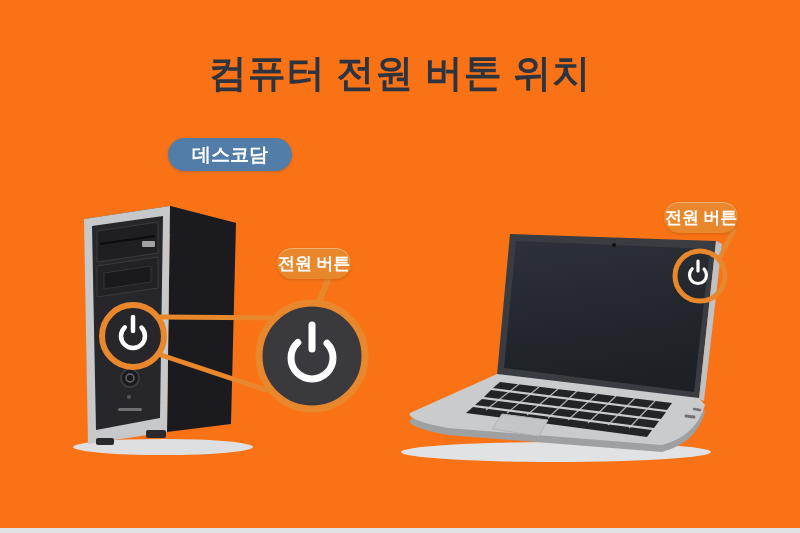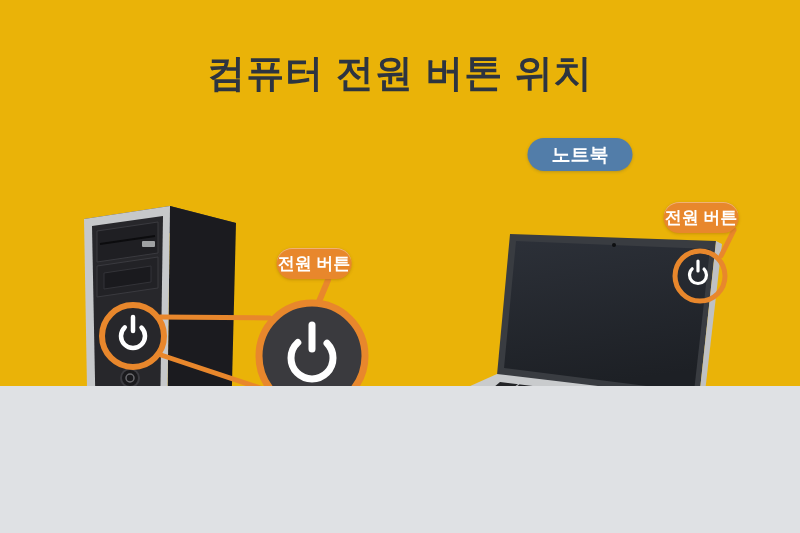--- a/index.html
+++ b/index.html
@@ -1,22 +1,22 @@
 <!DOCTYPE html>
 <html><head>
 <meta charset="utf-8">
 <style>
   html, body { margin: 0; padding: 0; background: #dfe1e4; }
   .stage {
     position: relative;
     width: 800px;
-    height: 386px;
-    background: #eab308;
+    height: 528px;
+    background: #f97316;
     overflow: hidden;
-    font-family: Liberation Sans, sans-serif;
+    font-family: Liberation Serif, serif;
   }
   .title {
     position: absolute;
     top: 48px;
     left: 0;
     width: 800px;
     text-align: center;
     font-size: 38px;
     font-weight: bold;
     letter-spacing: 1px;
@@ -166,20 +166,20 @@
 
     <circle cx="700" cy="276" r="25" fill="none" stroke="#e8872c" stroke-width="5"></circle>
     <g>
       <circle cx="698" cy="275" r="8.5" fill="none" stroke="#ffffff" stroke-width="3.2" stroke-linecap="round" stroke-dasharray="40 13.4" stroke-dashoffset="46.7" transform="rotate(-90 698 275)"></circle>
       <line x1="698" y1="261" x2="698" y2="271" stroke="#ffffff" stroke-width="3.2" stroke-linecap="round"></line>
     </g>
   </svg>
 
   <div class="title">컴퓨터 전원 버톤 위치</div>
 
+  <div class="badge badge-desktop">데스코담</div>
 
-  <div class="badge badge-laptop">노트북</div>
 
   <div class="callout callout-desktop">전원 버튼</div>
 
   <div class="callout callout-laptop">전원 버튼</div>
 
 </div>
 
 </body></html>

